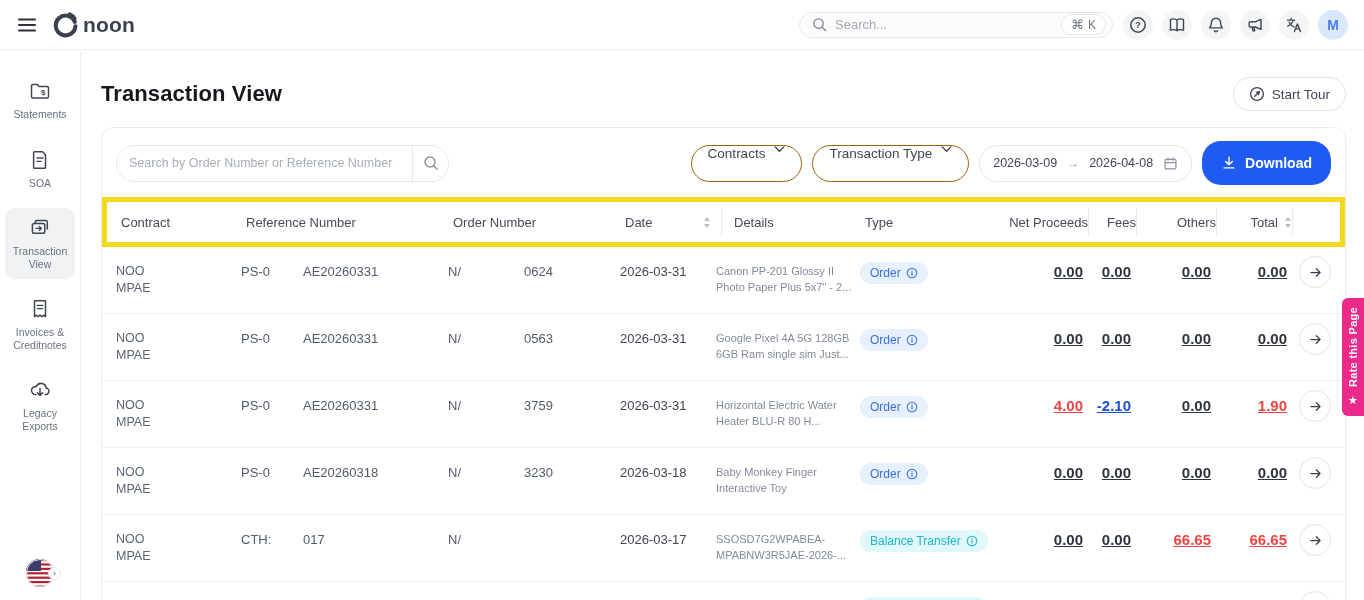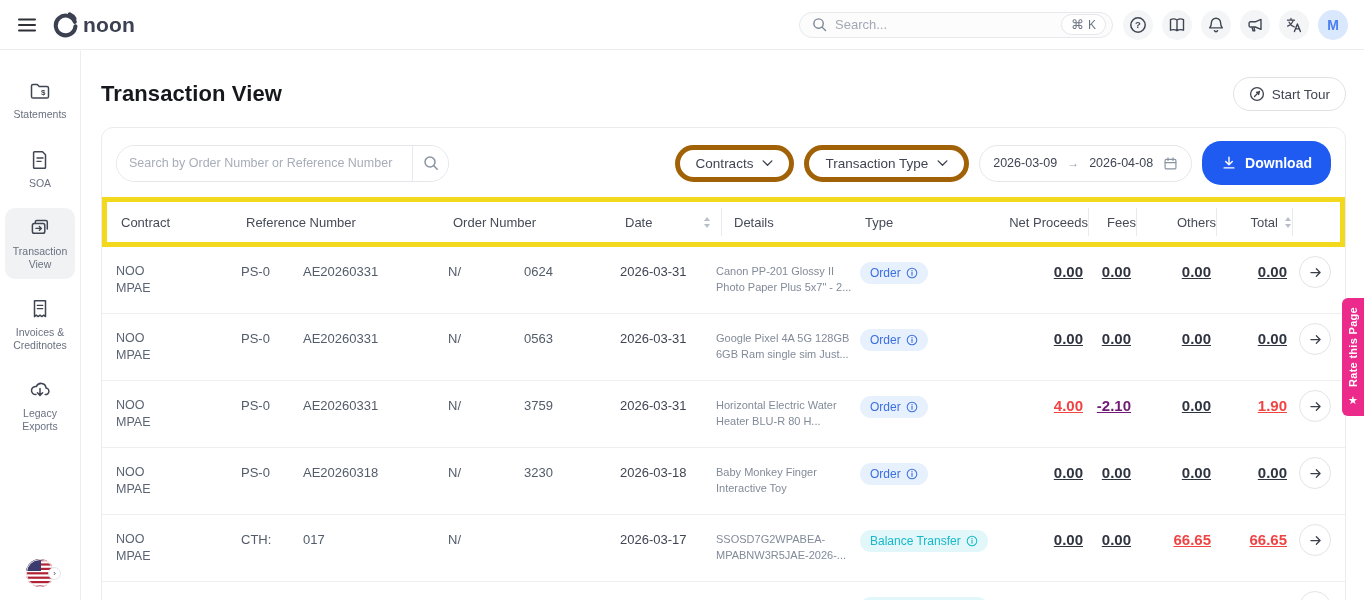--- a/index.html
+++ b/index.html
@@ -50,21 +50,21 @@
 
   
   .filter-row { display:flex; align-items:center; gap:10px; padding:13px 14px 10px; }
   .search-pill { width:333px; height:37px; border:1px solid #e4e6e9; border-radius:19px; display:flex;
     align-items:stretch; overflow:hidden; background:#fff; }
   .search-pill input { flex:1; border:none; outline:none; padding:0 12px; font-size:12.5px;
     font-family:"Liberation Sans",sans-serif; color:#404553; }
   .search-pill input::placeholder { color:#a7adb8; }
   .search-pill .search-seg { width:36px; border-left:1px solid #e7e9ec; display:flex; align-items:center;
     justify-content:center; cursor:pointer; background:#fff; }
-  .pill-btn { display:flex; align-items:center; gap:9px; height:37px; border:5px solid #a16207;
+  .pill-btn { display:flex; gap:9px; height:37px; border:1px solid #a16207;
     border-radius:19px; background:#fff; padding:0 16px; font-size:13.5px; color:#404553; cursor:pointer;
     font-family:"Liberation Sans",sans-serif; white-space:nowrap; }
   .filters-right { margin-left:auto; display:flex; align-items:center; gap:10px; }
   .date-pill { display:flex; align-items:center; gap:10px; height:37px; border:1px solid #e4e6e9;
     border-radius:19px; padding:0 13px; font-size:12.5px; color:#404553; cursor:pointer; background:#fff; }
   .date-arrow { color:#9aa1ad; font-size:12px; }
   .download-btn { display:flex; align-items:center; gap:8px; height:44px; border:none; border-radius:19px;
     background:#1f5bf0; color:#fff; padding:0 19px; font-size:14px; font-weight:600; cursor:pointer;
     font-family:"Liberation Sans",sans-serif; }
 
@@ -86,21 +86,21 @@
   .c-ref .pre { width:62px; }
   .c-ord .pre { width:76px; }
   .c-date { color:#404553; }
   .c-details { font-size:11px; color:#828b99; line-height:16px; padding-right:8px; }
   .badge { display:inline-flex; align-items:center; gap:5px; font-size:12px; padding:4px 10px;
     border-radius:12px; margin-top:-3px; white-space:nowrap; cursor:pointer; }
   .badge.order { background:#e7f0fd; color:#3b6fe0; }
   .badge.transfer { background:#e1f7f9; color:#17b8c9; }
   .num { font-size:15px; font-weight:600; color:#2e3440; text-align:right; line-height:17px;text-decoration:underline; }
   .num.green { color:#ef4444; font-weight:700; }
-  .num.red { color:#701a75; font-weight:700; }
+  .num.red { color:#1d4ed8; font-weight:700; }
   .row-arrow { width:32px; height:32px; border:1px solid #e2e4e8; border-radius:50%; background:#fff;
     display:flex; align-items:center; justify-content:center; cursor:pointer; justify-self:end; margin-top:-7px; }
 
   
   .rate-tab { position:absolute; right:0; top:298px; width:22px; height:118px; background:#eb2a8b;
     border-radius:6px 0 0 6px; z-index:40; display:flex; flex-direction:column; align-items:center;
     justify-content:center; gap:6px; cursor:pointer; }
   .rate-text { writing-mode:vertical-rl; transform:rotate(180deg); color:#fff; font-size:11px;
     font-weight:700; letter-spacing:.3px; }
   .rate-star { color:#fff; font-size:11px; }

